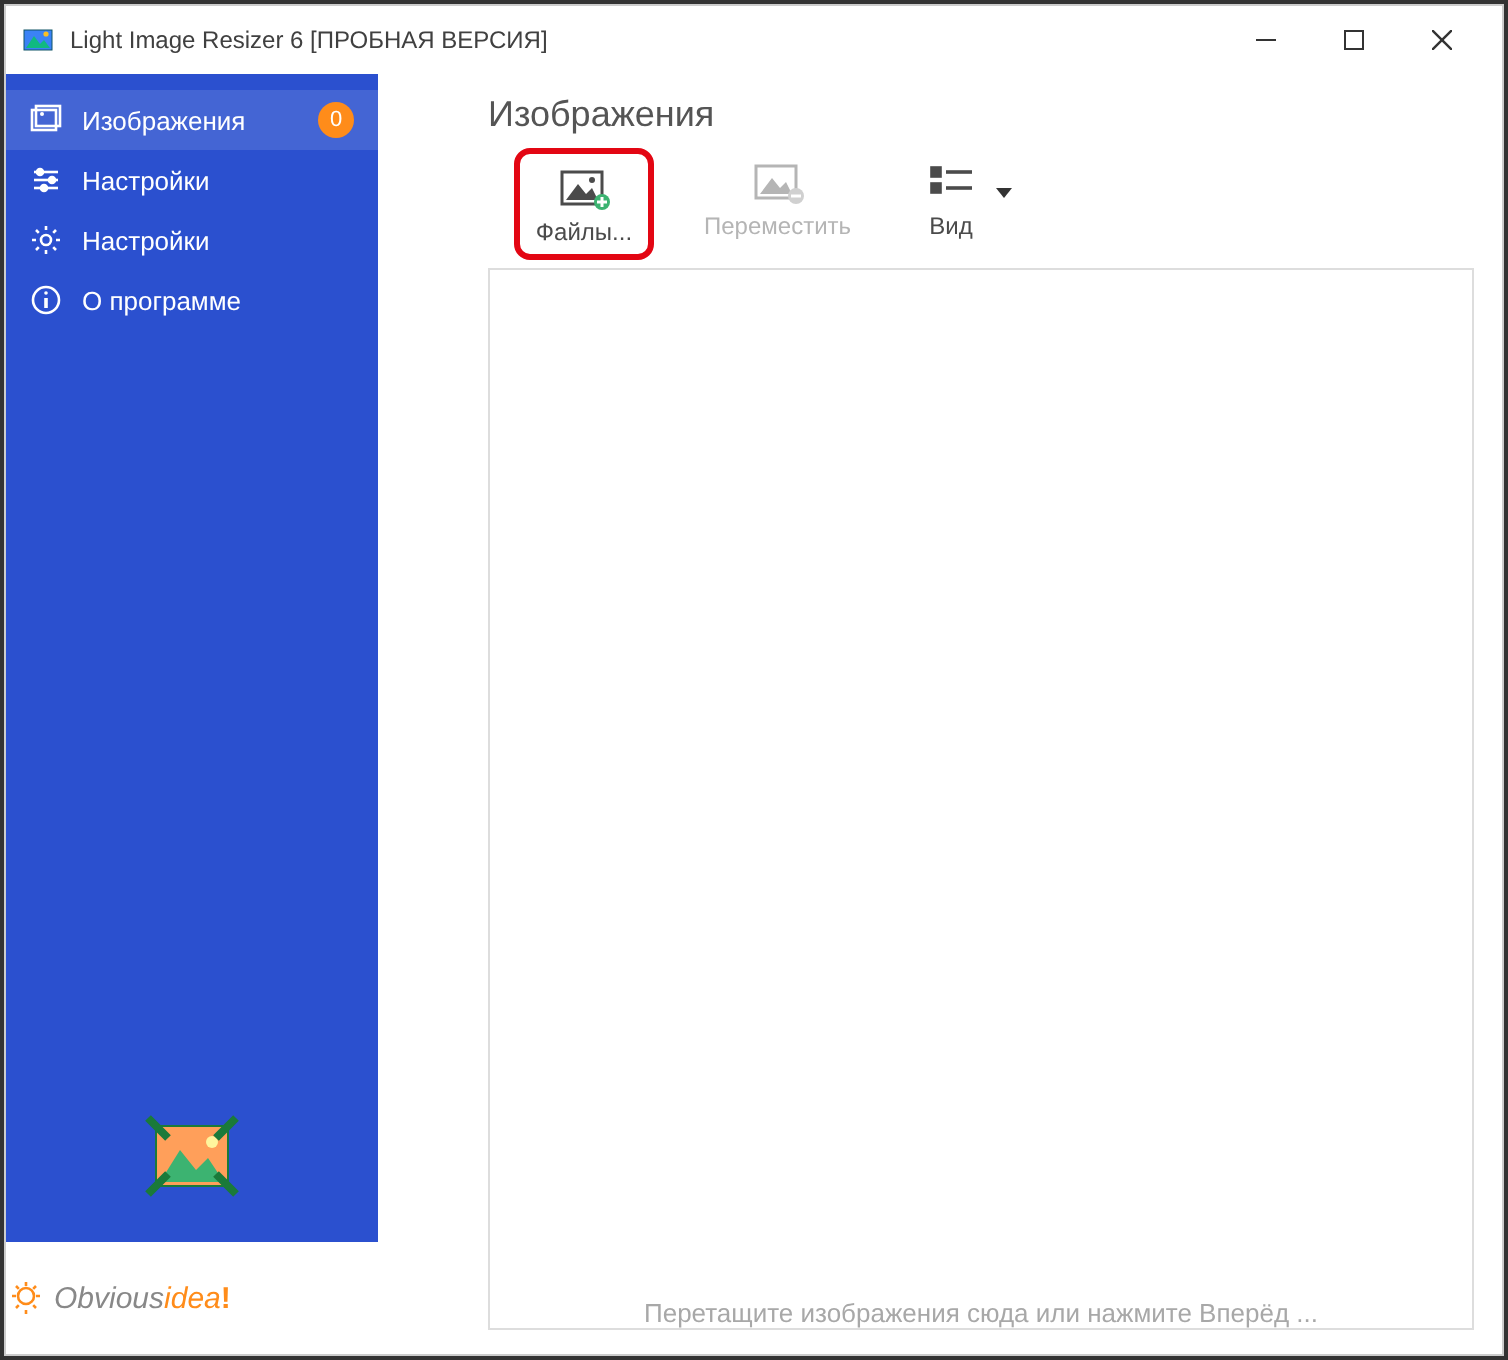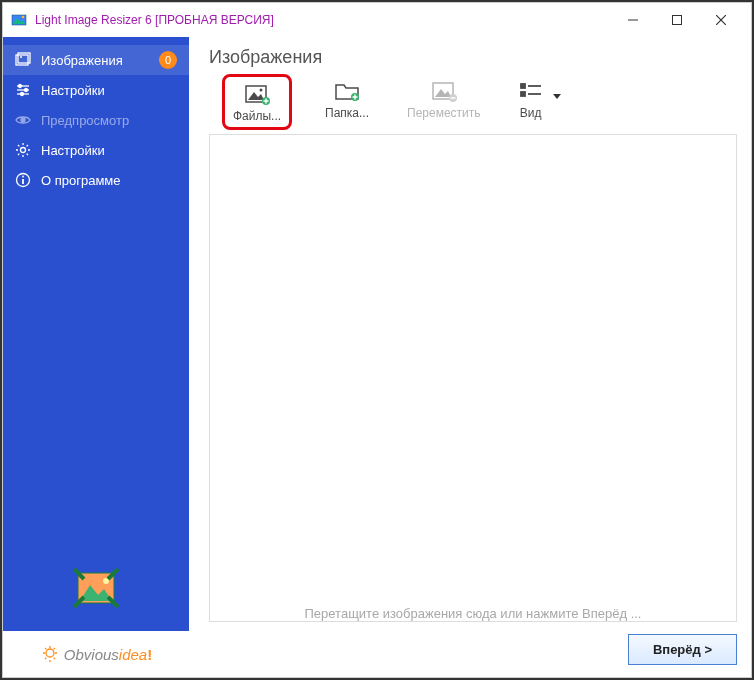--- a/index.html
+++ b/index.html
@@ -2,44 +2,44 @@
 <html><head>
 <meta charset="utf-8">
 <style>
   * { box-sizing: border-box; margin: 0; padding: 0; font-family: "Segoe UI", Tahoma, sans-serif; }
   body { background: #fff; width: 754px; height: 680px; overflow: hidden; border: 2px solid #333; }
   .window { width: 100%; height: 100%; display: flex; flex-direction: column; background: #fff; border: 1px solid #ccc; }
 
   
   .titlebar { height: 34px; display: flex; align-items: center; padding: 0 8px; background: #fff; }
   .titlebar .app-icon { width: 16px; height: 16px; margin-right: 8px; }
-  .titlebar .title-text { font-size: 12px; color: #a21caf; flex: 0 0 auto; }
+  .titlebar .title-text { font-size: 12px; color: #404040; flex: 0 0 auto; }
   .titlebar .spacer { flex: 1; }
   .titlebar .win-btn { width: 44px; height: 30px; display: flex; align-items: center; justify-content: center; color: #333; font-size: 12px; }
   .titlebar .win-btn svg { display: block; }
 
   
-  .body { flex: 1; display: flex; min-height: 0; }
+  .body { flex: 1; display: flex; min-height: 0; gap: 35px; }
 
   
   .sidebar { width: 186px; background: #2b50cf; display: flex; flex-direction: column; color: #fff; }
   .sidebar-nav { padding-top: 8px; }
   .nav-item { display: flex; align-items: center; height: 30px; padding: 0 12px; font-size: 13px; gap: 10px; cursor: pointer; }
   .nav-item.active { background: rgba(255,255,255,0.12); }
   .nav-item.disabled { opacity: 0.5; }
   .nav-icon { width: 16px; height: 16px; flex: 0 0 16px; display: flex; align-items: center; justify-content: center; }
   .nav-label { flex: 1; }
   .badge { background: #ff8c1a; color: #fff; border-radius: 10px; min-width: 18px; height: 18px; font-size: 11px; display: flex; align-items: center; justify-content: center; padding: 0 5px; }
 
   .sidebar-fill { flex: 1; display: flex; flex-direction: column; justify-content: flex-end; align-items: center; padding-bottom: 10px; }
   .brand-logo { width: 60px; height: 54px; margin-bottom: 6px; }
   .brand-text { text-align: center; font-weight: 300; letter-spacing: 2px; line-height: 1.1; font-size: 16px; }
   .brand-text .ver { font-weight: 600; font-size: 20px; margin-top: 2px; }
 
-  .sidebar-footer { height: 46px; background: #fff; display: flex; align-items: center; justify-content: center; gap: 4px; }
+  .sidebar-footer { height: 56px; background: #fff; display: flex; align-items: center; gap: 4px; }
   .bulb { width: 20px; height: 20px; }
   .ob-text { font-size: 15px; font-style: italic; color: #888; font-weight: 500; }
   .ob-text .accent { color: #ff8c1a; }
   .ob-text .excl { color: #ff8c1a; font-style: normal; font-weight: 700; }
 
   
   .main { flex: 1; display: flex; flex-direction: column; padding: 10px 14px 12px 20px; min-width: 0; }
   .page-title { font-size: 18px; color: #555; font-weight: 400; margin-bottom: 12px; }
 
   .toolbar { display: flex; gap: 30px; align-items: flex-start; margin-bottom: 8px; padding-left: 18px;}
@@ -111,29 +111,20 @@
                 <line x1="2" y1="8" x2="14" y2="8"></line>
                 <line x1="2" y1="12" x2="14" y2="12"></line>
                 <circle cx="5" cy="4" r="1.5" fill="#fff"></circle>
                 <circle cx="11" cy="8" r="1.5" fill="#fff"></circle>
                 <circle cx="7" cy="12" r="1.5" fill="#fff"></circle>
               </svg>
           </span>
           <span class="nav-label">Настройки</span>
         </div>
 
-        <div class="nav-item disabled">
-          <span class="nav-icon">
-            <svg viewBox="0 0 16 16" width="16" height="16" stroke="#fff" stroke-width="1.3" fill="none">
-                <path d="M1 8 C3 4 13 4 15 8 C13 12 3 12 1 8 Z"></path>
-                <circle cx="8" cy="8" r="2" fill="#fff"></circle>
-              </svg>
-          </span>
-          <span class="nav-label">Предпросмотр</span>
-        </div>
 
         <div class="nav-item">
           <span class="nav-icon">
             <svg viewBox="0 0 16 16" width="16" height="16" stroke="#fff" stroke-width="1.3" fill="none">
                 <circle cx="8" cy="8" r="2.5"></circle>
                 <path d="M8 1v2M8 13v2M1 8h2M13 8h2M3 3l1.4 1.4M11.6 11.6L13 13M13 3l-1.4 1.4M4.4 11.6L3 13"></path>
               </svg>
           </span>
           <span class="nav-label">Настройки</span>
         </div>
@@ -187,31 +178,20 @@
                   <circle cx="17" cy="7" r="1.5" fill="#4b4b4b"></circle>
                   <circle cx="22" cy="18" r="4" fill="#3cb371"></circle>
                   <line x1="22" y1="15.5" x2="22" y2="20.5" stroke="#fff" stroke-width="1.5"></line>
                   <line x1="19.5" y1="18" x2="24.5" y2="18" stroke="#fff" stroke-width="1.5"></line>
                 </svg>
             </span>
             <span>Файлы...</span>
           </div>
         </div>
 
-        <div class="tool-btn">
-          <span class="tool-icon">
-            <svg viewBox="0 0 26 22">
-                <path d="M2 5 h8 l2 3 h12 v11 h-22 z" fill="none" stroke="#4b4b4b" stroke-width="1.5"></path>
-                <circle cx="21" cy="17" r="4" fill="#3cb371"></circle>
-                <line x1="21" y1="14.5" x2="21" y2="19.5" stroke="#fff" stroke-width="1.5"></line>
-                <line x1="18.5" y1="17" x2="23.5" y2="17" stroke="#fff" stroke-width="1.5"></line>
-              </svg>
-          </span>
-          <span>Папка...</span>
-        </div>
 
         <div class="tool-btn disabled">
           <span class="tool-icon">
             <svg viewBox="0 0 26 22">
                 <rect x="2" y="3" width="20" height="16" fill="none" stroke="#b5b5b5" stroke-width="1.5"></rect>
                 <polygon points="4,17 10,9 14,14 17,11 20,17" fill="#b5b5b5"></polygon>
                 <circle cx="22" cy="18" r="4" fill="#d0d0d0"></circle>
                 <line x1="19.5" y1="18" x2="24.5" y2="18" stroke="#fff" stroke-width="1.5"></line>
               </svg>
           </span>
@@ -233,19 +213,16 @@
           <span class="chev" style="right:-10px;"><svg width="8" height="5">
                 <polygon points="0,0 8,0 4,5" fill="#333"></polygon>
               </svg></span>
         </div>
       </div>
 
       <div class="dropzone">
         <span>Перетащите изображения сюда или нажмите Вперёд ...</span>
       </div>
 
-      <div class="footer">
-        <button class="next-btn">Вперёд &gt;</button>
-      </div>
     </div>
 
   </div>
 </div>
 
 </body></html>

